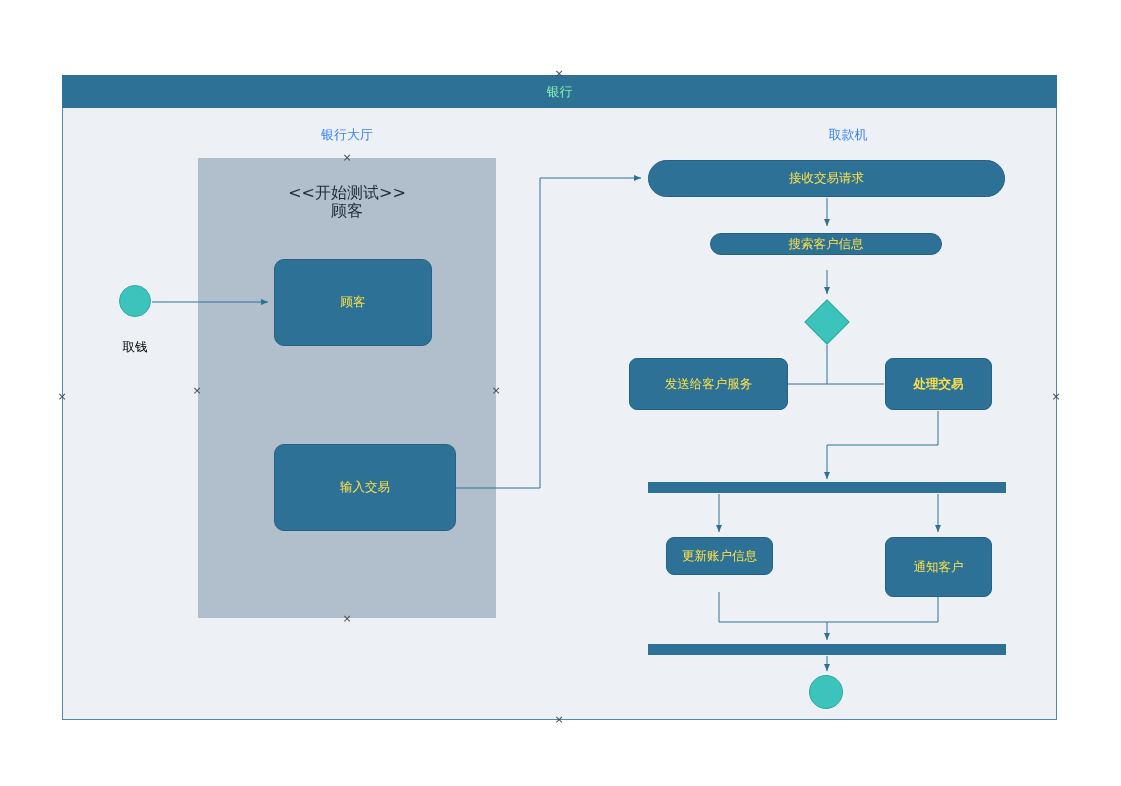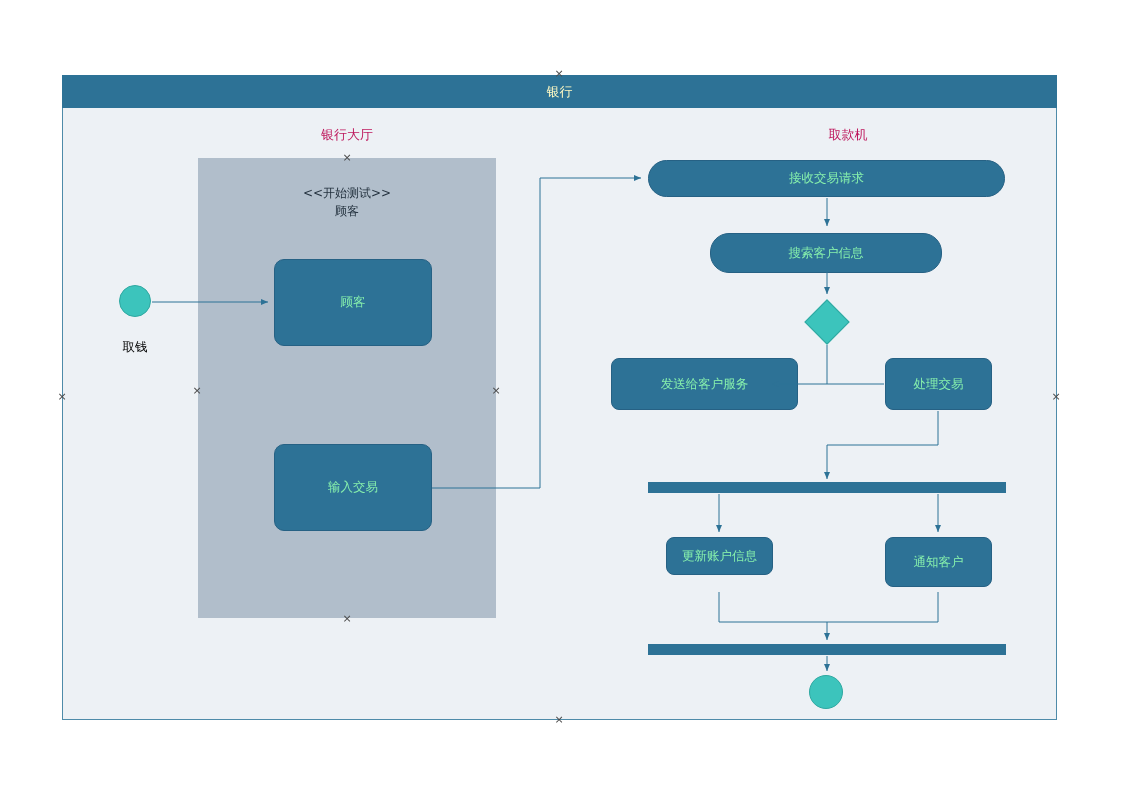--- a/index.html
+++ b/index.html
@@ -5,37 +5,37 @@
   * { margin:0; padding:0; box-sizing:border-box; }
   html,body { background:#ffffff; font-family:"DejaVu Sans","Liberation Sans",sans-serif; }
   .page { position:relative; width:1121px; height:786px; background:#ffffff; overflow:hidden; }
 
   .frame-body {
     position:absolute; left:62px; top:75px; width:995px; height:645px;
     background:#edf1f5; border:1px solid #4e8ba9; z-index:0;
   }
   .frame-title {
     position:absolute; left:62px; top:75px; width:995px; height:33px;
-    background:#2d7296; color:#fef9c3; display:flex; align-items:center; justify-content:center;
+    background:#2d7296; color:#86efac; display:flex; align-items:center; justify-content:center;
     font-size:13px; z-index:1;
   }
   .lane-label {
     position:absolute; transform:translate(-50%,-50%);
-    font-size:13px; color:#be185d; z-index:2; white-space:nowrap;
+    font-size:13px; color:#3b82f6; z-index:2; white-space:nowrap;
   }
   .partition {
     position:absolute; left:198px; top:158px; width:298px; height:460px;
     background:#b1becb; z-index:1;
   }
   .partition-head {
     position:absolute; left:198px; top:184px; width:298px; text-align:center;
-    font-size:12px; color:#1f2d3a; line-height:18px; z-index:2;
+    font-size:16px; color:#1f2d3a; line-height:18px; z-index:2;
   }
   .task {
-    position:absolute; background:#2d7296; color:#86efac;
+    position:absolute; background:#2d7296; color:#fde047;
     display:flex; align-items:center; justify-content:center;
     font-size:12.5px; border:1px solid #266184; z-index:2; white-space:nowrap;
   }
   .r10 { border-radius:10px; }
   .r8  { border-radius:8px; }
   .stadium { border-radius:19px; }
   .sync-bar { position:absolute; background:#2d7296; z-index:2; }
   .circle {
     position:absolute; background:#3cc4bc; border:1px solid #2fa8a1;
     border-radius:50%; z-index:2;
@@ -71,34 +71,34 @@
   <div class="partition"></div>
   <div class="partition-head">
     <div>&lt;&lt;开始测试&gt;&gt;</div>
     <div>顾客</div>
   </div>
 
   <div class="circle" style="left:119px; top:285px; width:32px; height:32px;"></div>
   <div class="free-label" style="left:135px; top:347px;">取钱</div>
 
   <div class="task r10" style="left:274px; top:259px; width:158px; height:87px;">顾客</div>
-  <div class="task r10" style="left:274px; top:444px; width:158px; height:87px;">输入交易</div>
+  <div class="task r10" style="left:274px; top:444px; width:182px; height:87px;">输入交易</div>
 
   <div class="task stadium" style="left:648px; top:160px; width:357px; height:37px;">接收交易请求</div>
-  <div class="task stadium" style="left:710px; top:233px; width:232px; height:40px;font-family:Liberation Serif, serif;">搜索客户信息</div>
+  <div class="task stadium" style="left:710px; top:233px; width:232px; height:22px;font-family:Liberation Serif, serif;">搜索客户信息</div>
 
   <div class="diamond"></div>
 
-  <div class="task r8" style="left:611px; top:358px; width:187px; height:52px;">发送给客户服务</div>
-  <div class="task r8" style="left:885px; top:358px; width:107px; height:52px;">处理交易</div>
+  <div class="task r8" style="left:629px; top:358px; width:159px; height:52px;">发送给客户服务</div>
+  <div class="task r8" style="left:885px; top:358px; width:107px; height:52px;font-weight:bold;">处理交易</div>
 
   <div class="sync-bar" style="left:648px; top:482px; width:358px; height:11px;"></div>
 
   <div class="task r8" style="left:666px; top:537px; width:107px; height:38px;">更新账户信息</div>
-  <div class="task r8" style="left:885px; top:537px; width:107px; height:50px;">通知客户</div>
+  <div class="task r8" style="left:885px; top:537px; width:107px; height:60px;">通知客户</div>
 
   <div class="sync-bar" style="left:648px; top:644px; width:358px; height:11px;"></div>
 
   <div class="circle" style="left:809px; top:675px; width:34px; height:34px;"></div>
 
   <svg class="connectors" width="1121" height="786">
     <defs>
       <marker id="arr" markerWidth="7" markerHeight="6" refX="7" refY="3" orient="auto">
         <path d="M0,0 L7,3 L0,6 Z" fill="#2d7296"></path>
       </marker>

